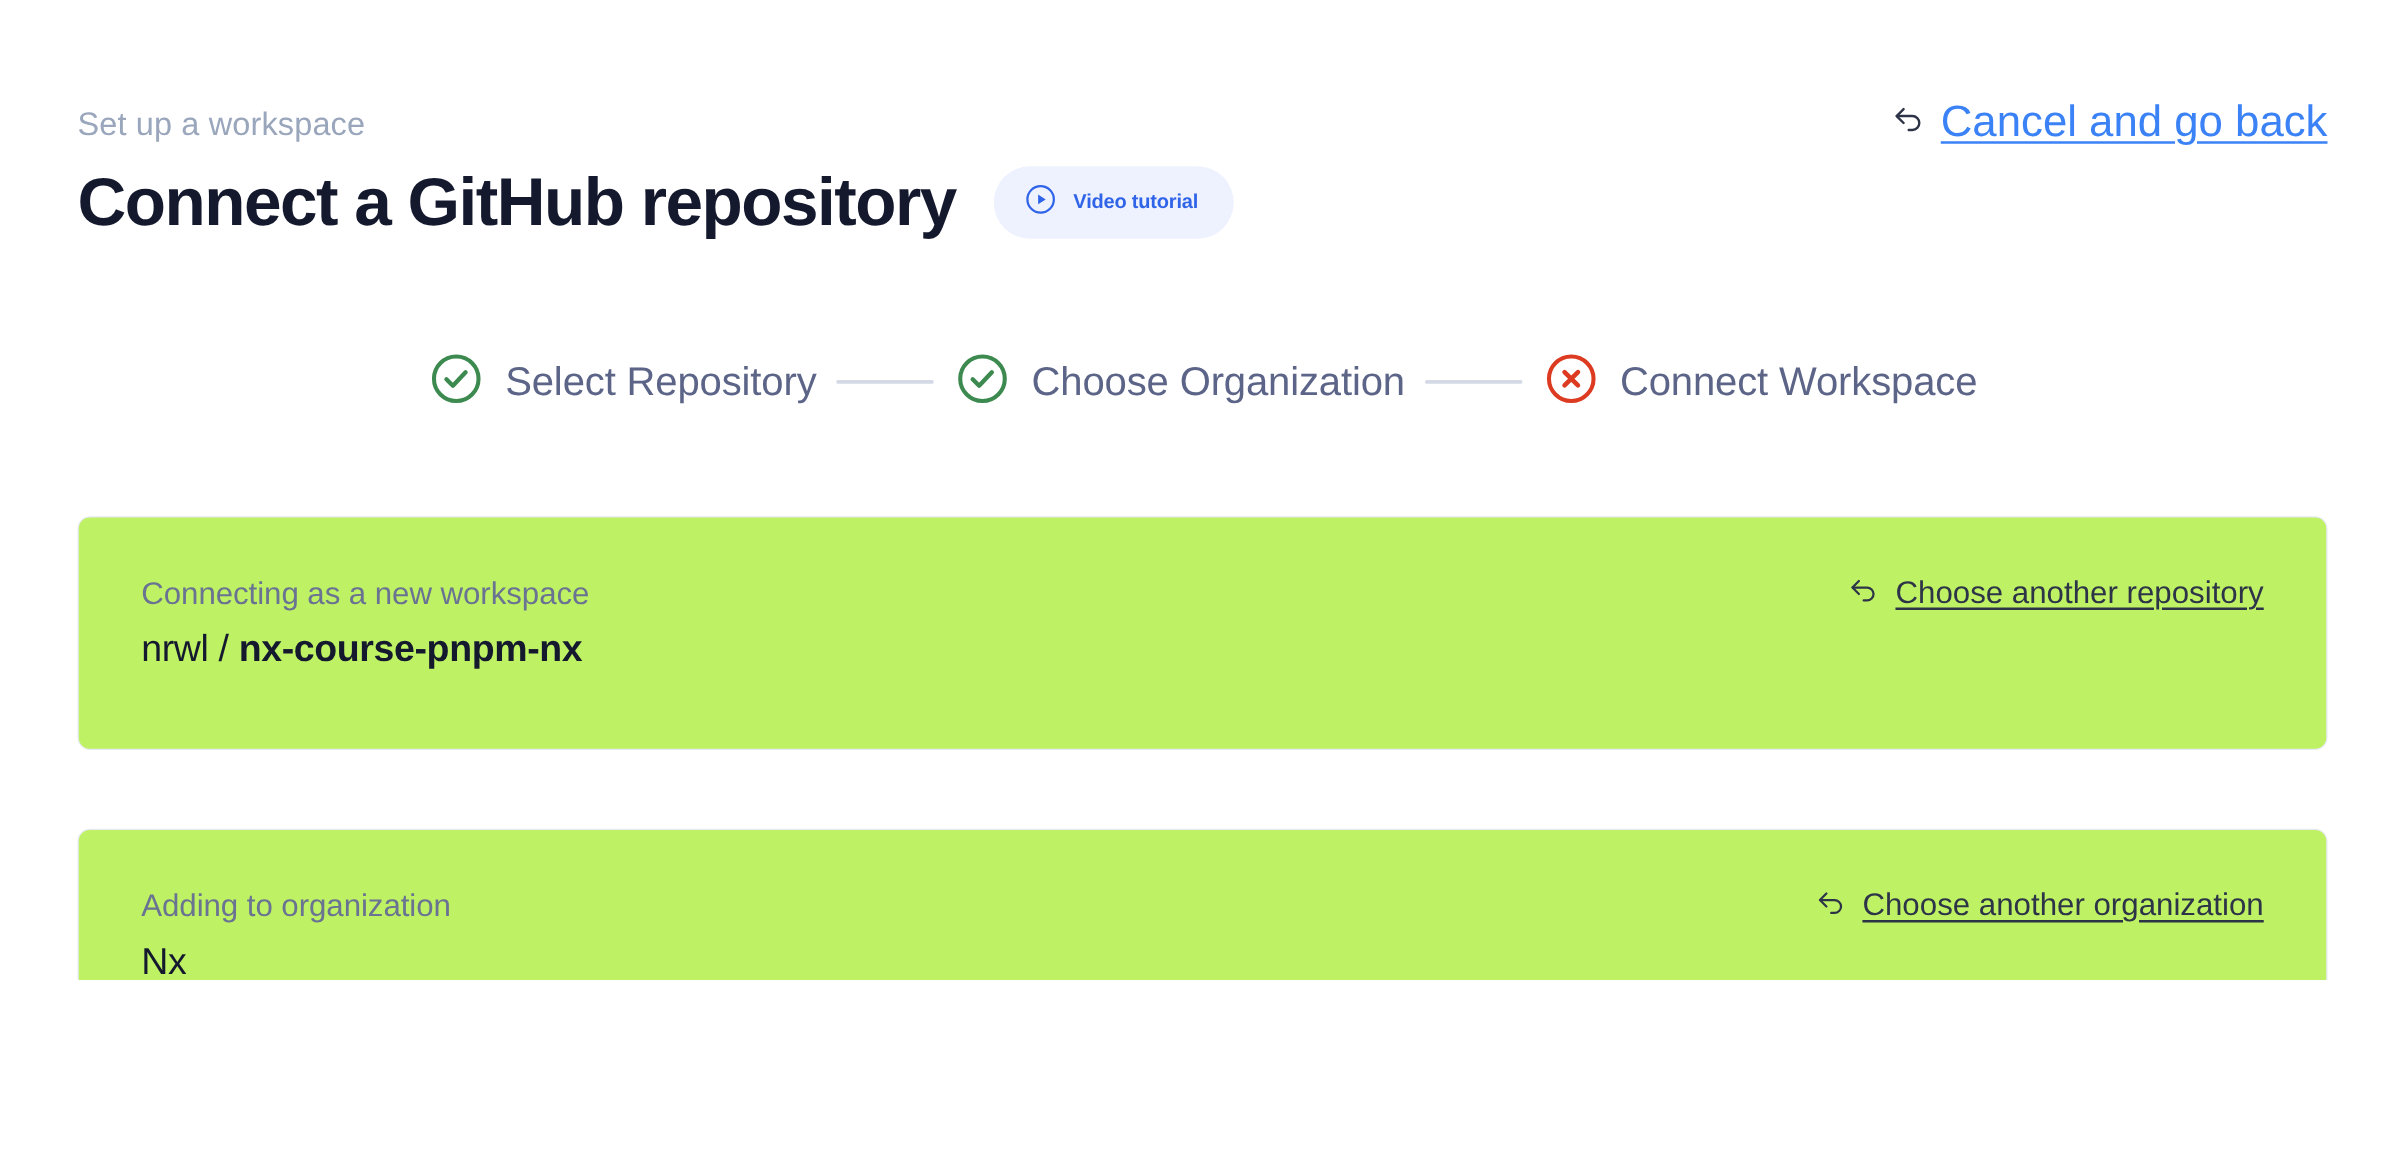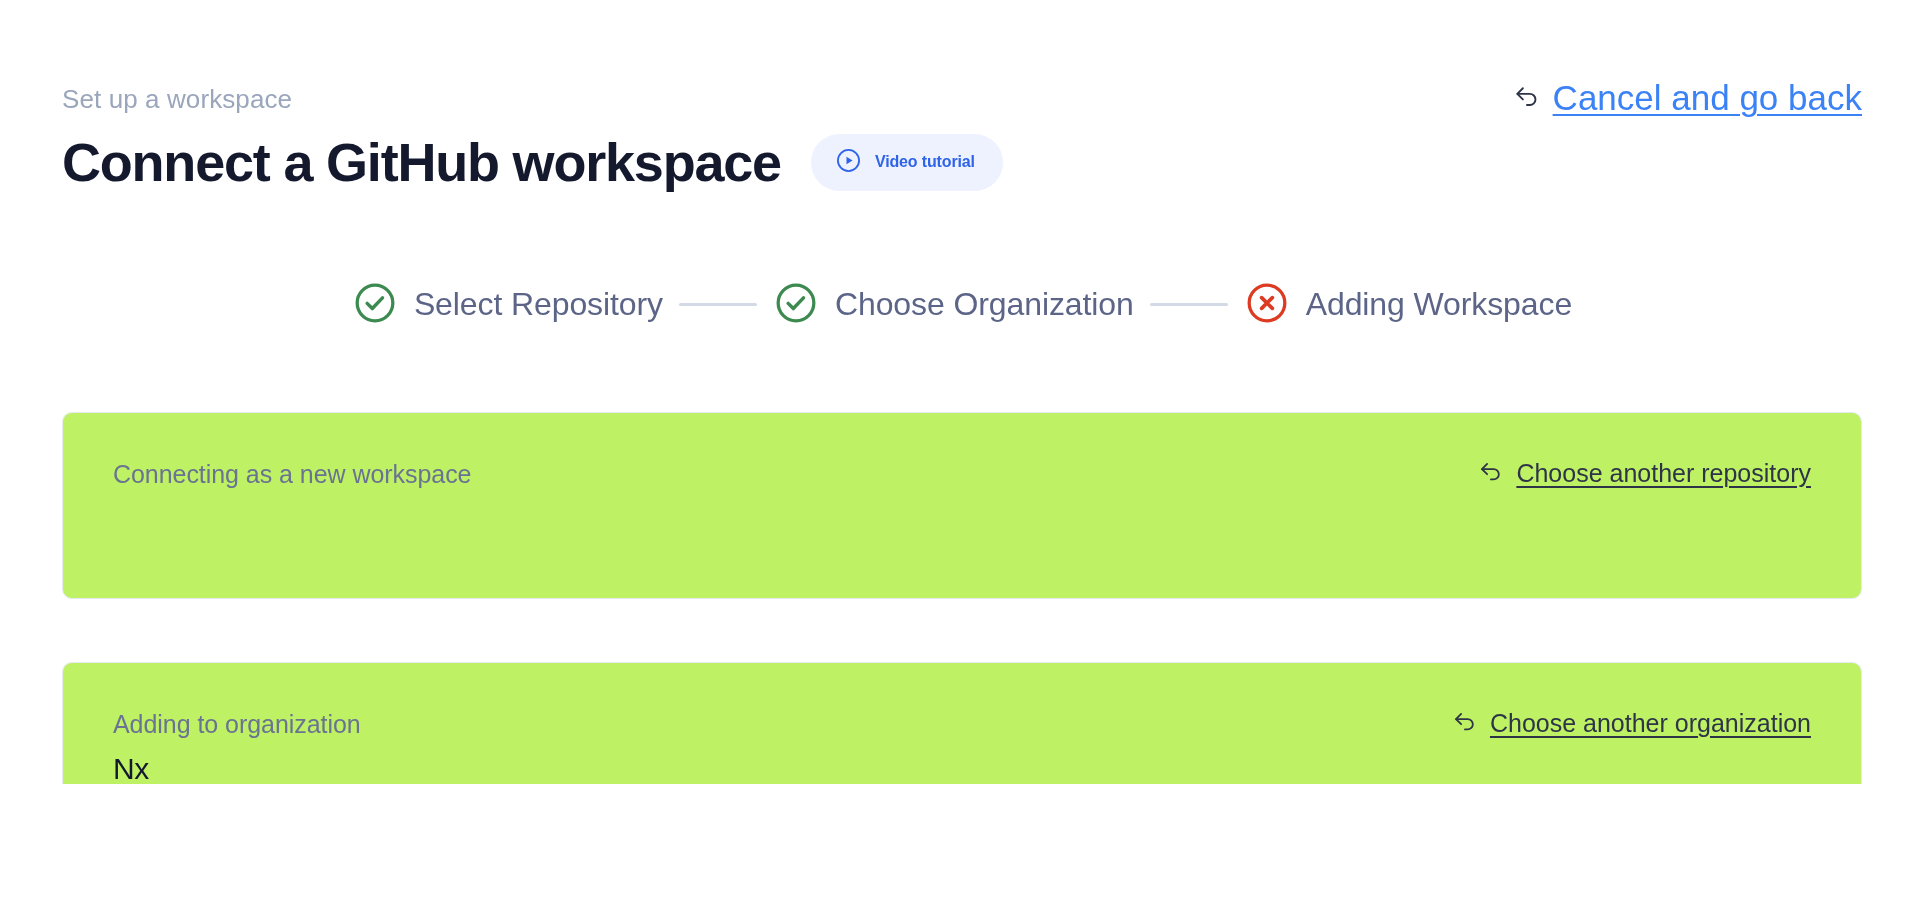--- a/index.html
+++ b/index.html
@@ -175,21 +175,21 @@
 </head>
 <body>
 
 <div class="page">
 
   <div class="header">
 
     <div class="eyebrow">Set up a workspace</div>
 
     <div class="title-row">
-      <h1 class="page-title">Connect a GitHub workspace</h1>
+      <h1 class="page-title">Connect a GitHub repository</h1>
 
       <a class="video-badge">
         <span class="play-icon">
           <svg width="27" height="27" viewBox="0 0 24 24" fill="none">
             <circle cx="12" cy="12" r="9.4" stroke="#2f63e8" stroke-width="1.6"></circle>
             <path d="M10.2 8.6l5.4 3.4-5.4 3.4z" fill="#2f63e8"></path>
           </svg>
         </span>
         <span class="video-badge-label">Video tutorial</span>
       </a>
@@ -232,28 +232,31 @@
 
     <span class="step-connector"></span>
 
     <div class="step">
       <span class="step-icon">
         <svg width="46" height="46" viewBox="0 0 24 24" fill="none">
           <circle cx="12" cy="12" r="9.3" stroke="#dc3b21" stroke-width="1.7"></circle>
           <path d="M9.2 9.2l5.6 5.6M14.8 9.2l-5.6 5.6" stroke="#dc3b21" stroke-width="1.9" stroke-linecap="round"></path>
         </svg>
       </span>
-      <span class="step-label">Adding Workspace</span>
+      <span class="step-label">Connect Workspace</span>
     </div>
   </div>
 
   <div class="cards">
 
     <div class="card">
       <div class="card-label">Connecting as a new workspace</div>
+      <div class="card-value">
+        <span class="owner">nrwl / </span><span class="repo">nx-course-pnpm-nx</span>
+      </div>
       <a class="card-action">
         <span class="back-icon">
           <svg width="27" height="27" viewBox="0 0 24 24" fill="none">
             <path d="M9 5.2L4.4 9.8l4.6 4.6" stroke="#2e3448" stroke-width="1.6" stroke-linecap="round" stroke-linejoin="round"></path>
             <path d="M4.6 9.8h10.2a4.6 4.6 0 0 1 0 9.2h-2.4" stroke="#2e3448" stroke-width="1.6" stroke-linecap="round" stroke-linejoin="round"></path>
           </svg>
         </span>
         <span class="card-action-label">Choose another repository</span>
       </a>
     </div>

